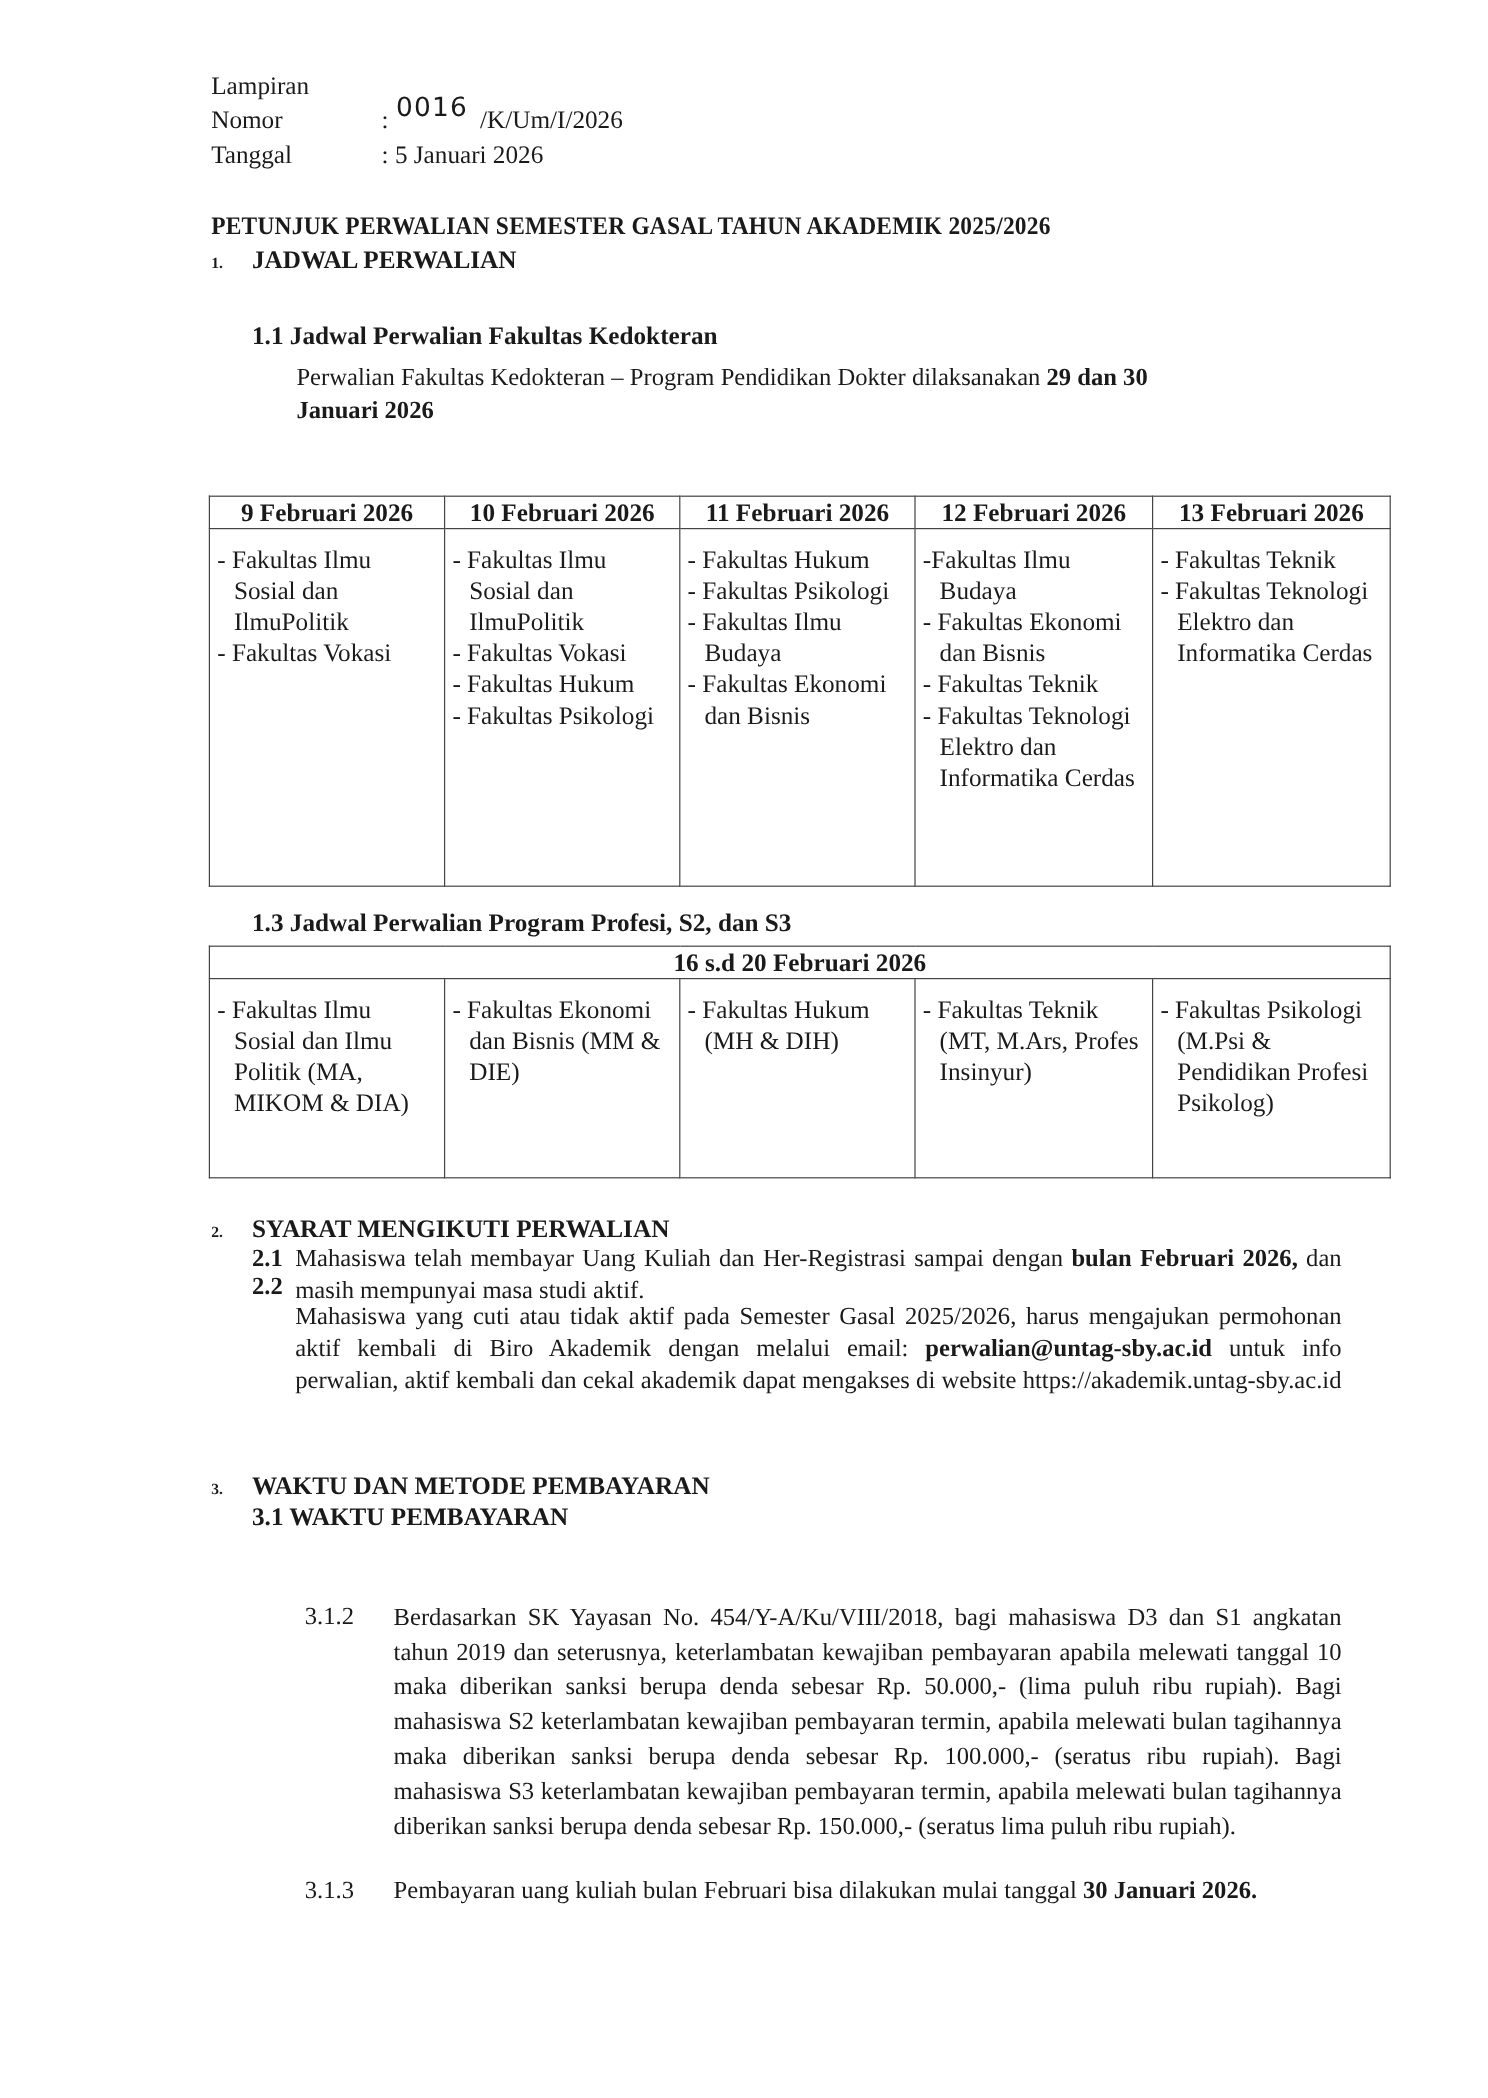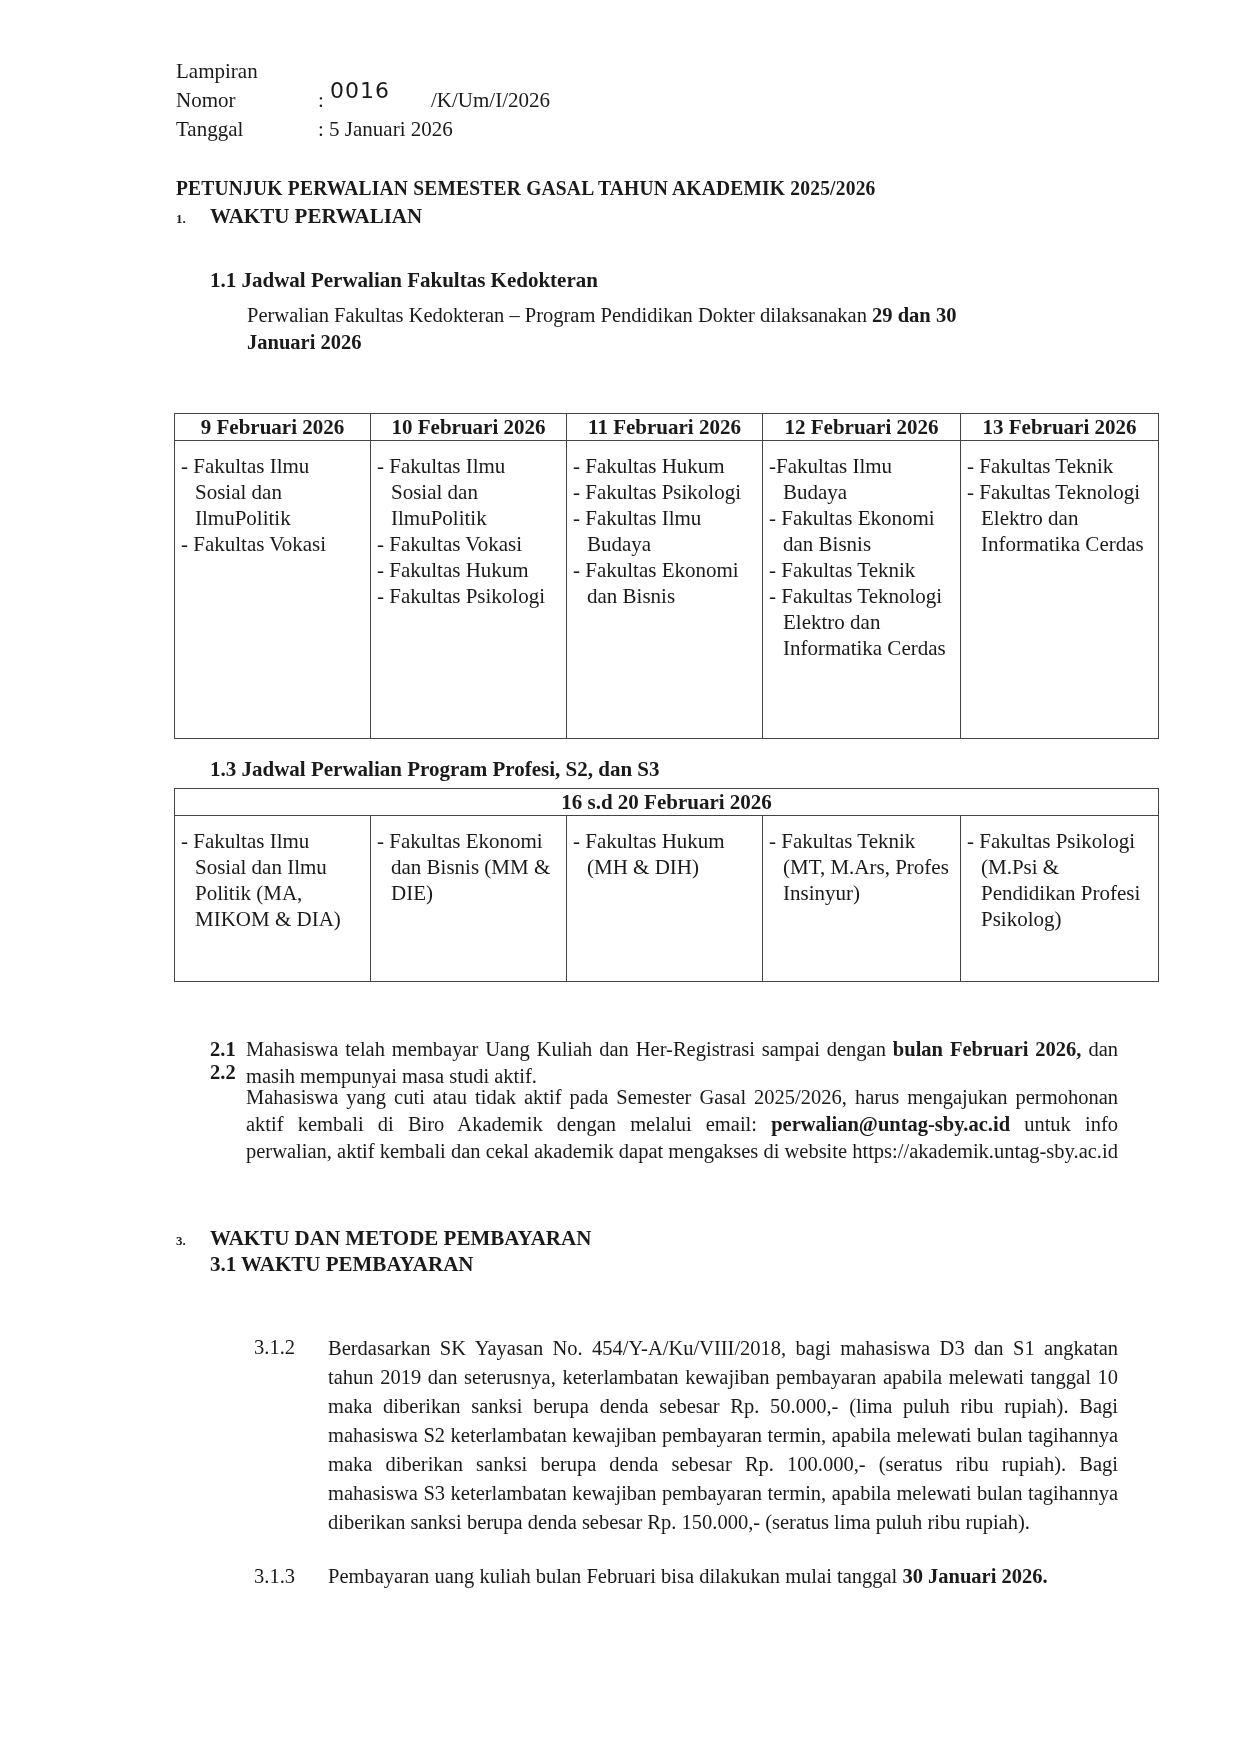--- a/index.html
+++ b/index.html
@@ -23,28 +23,28 @@
 </style>
 </head>
 <body>
 
 <div class="page">
 
   <div class="abs t" style="left:176px; top:57px;">Lampiran</div>
   <div class="abs t" style="left:176px; top:86px;">Nomor</div>
   <div class="abs t" style="left:318px; top:86px;">:</div>
   <div class="abs hw" style="left:330px; top:78px;">0016</div>
-  <div class="abs t" style="left:400px; top:86px;margin-left:31px;">/K/Um/I/2026</div>
+  <div class="abs t" style="left:400px; top:86px;">/K/Um/I/2026</div>
   <div class="abs t" style="left:176px; top:115px;">Tanggal</div>
   <div class="abs t" style="left:318px; top:115px;">: 5 Januari 2026</div>
 
   <div class="abs t title" style="left:176px; top:174px;">PETUNJUK PERWALIAN SEMESTER GASAL TAHUN AKADEMIK 2025/2026</div>
 
   <div class="abs t" style="left:176px; top:202px;">
-    <span class="num">1.</span><span class="sec">WAKTU PERWALIAN</span>
+    <span class="num">1.</span><span class="sec">JADWAL PERWALIAN</span>
   </div>
 
   <div class="abs t sec" style="left:210px; top:266px;">1.1 Jadwal Perwalian Fakultas Kedokteran</div>
   <div class="abs para" style="left:247px; top:302px; width:820px; white-space:normal;">
     <span>Perwalian Fakultas Kedokteran – Program Pendidikan Dokter dilaksanakan </span><span class="bold">29 dan 30</span><br><span class="bold">Januari 2026</span>
   </div>
 
 
   <table class="sched" style="left:174px; top:413px; width:984px;">
     <colgroup>
@@ -124,20 +124,23 @@
         <td>
             <span class="item">- Fakultas Teknik (MT, M.Ars, Profes Insinyur)</span>
           </td>
         <td>
             <span class="item">- Fakultas Psikologi (M.Psi &amp; Pendidikan Profesi Psikolog)</span>
           </td>
       </tr>
     </tbody>
   </table>
 
+  <div class="abs t" style="left:176px; top:1010px;">
+    <span class="num">2.</span><span class="sec">SYARAT MENGIKUTI PERWALIAN</span>
+  </div>
 
   <div class="abs para justify" style="left:210px; top:1036px; width:908px;">
     <div style="position:absolute; left:0; top:0;" class="bold">2.1</div>
     <div style="margin-left:36px;">
       <span>Mahasiswa telah membayar Uang Kuliah dan Her-Registrasi sampai dengan </span><span class="bold">bulan Februari 2026,</span><span> dan masih mempunyai masa studi aktif.</span>
     </div>
   </div>
 
   <div class="abs para justify" style="left:210px; top:1059px; width:908px;">
     <div style="position:absolute; left:0; top:0;" class="bold">2.2</div>

